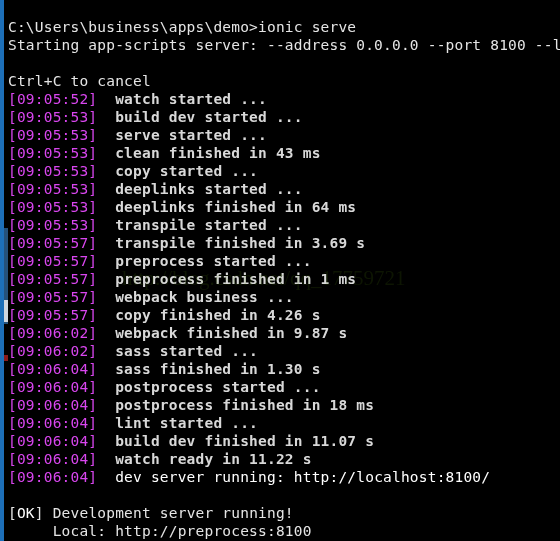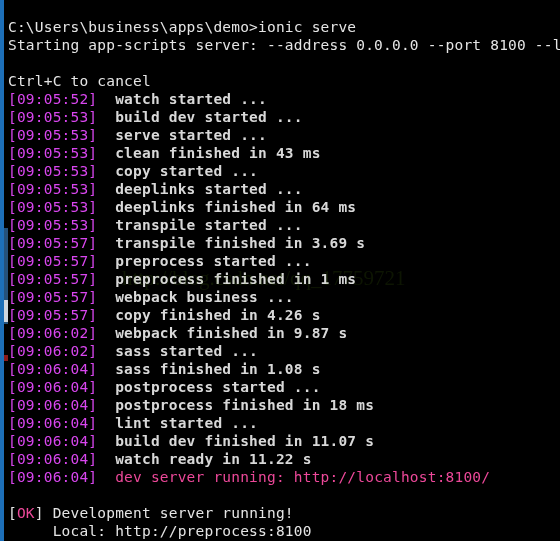--- a/index.html
+++ b/index.html
@@ -86,21 +86,21 @@
     line-height: 18px;
     white-space: pre;
     font-size: 14.5px;
     letter-spacing: 0.2px;
     color: #d8d8d8;
     font-family: "DejaVu Sans Mono", "Liberation Mono", monospace;
   }
   .line.blank { color: transparent; }
   .ts { color: #d946ef; }
   .msg { color: #d8d8d8; font-weight: bold; }
-  .green { color: #ec4899; }
+  .green { color: #ffffff; }
   .white { color: #e5e5e5; }
 
   
   #watermark {
     position: absolute;
     left: 120px;
     top: 268px;
     font-family: Liberation Serif, serif;
     font-size: 21px;
     line-height: 21px;
@@ -144,21 +144,21 @@
     <div class="line"><span class="ts">[09:05:53]  </span><span class="msg">deeplinks started ...</span></div>
     <div class="line"><span class="ts">[09:05:53]  </span><span class="msg">deeplinks finished in 64 ms</span></div>
     <div class="line"><span class="ts">[09:05:53]  </span><span class="msg">transpile started ...</span></div>
     <div class="line"><span class="ts">[09:05:57]  </span><span class="msg">transpile finished in 3.69 s</span></div>
     <div class="line"><span class="ts">[09:05:57]  </span><span class="msg">preprocess started ...</span></div>
     <div class="line"><span class="ts">[09:05:57]  </span><span class="msg">preprocess finished in 1 ms</span></div>
     <div class="line"><span class="ts">[09:05:57]  </span><span class="msg">webpack business ...</span></div>
     <div class="line"><span class="ts">[09:05:57]  </span><span class="msg">copy finished in 4.26 s</span></div>
     <div class="line"><span class="ts">[09:06:02]  </span><span class="msg">webpack finished in 9.87 s</span></div>
     <div class="line"><span class="ts">[09:06:02]  </span><span class="msg">sass started ...</span></div>
-    <div class="line"><span class="ts">[09:06:04]  </span><span class="msg">sass finished in 1.08 s</span></div>
+    <div class="line"><span class="ts">[09:06:04]  </span><span class="msg">sass finished in 1.30 s</span></div>
     <div class="line"><span class="ts">[09:06:04]  </span><span class="msg">postprocess started ...</span></div>
     <div class="line"><span class="ts">[09:06:04]  </span><span class="msg">postprocess finished in 18 ms</span></div>
     <div class="line"><span class="ts">[09:06:04]  </span><span class="msg">lint started ...</span></div>
     <div class="line"><span class="ts">[09:06:04]  </span><span class="msg">build dev finished in 11.07 s</span></div>
     <div class="line"><span class="ts">[09:06:04]  </span><span class="msg">watch ready in 11.22 s</span></div>
 
     <div class="line"><span class="ts">[09:06:04]  </span><span class="green">dev server running: http://localhost:8100/</span></div>
 
     <div class="line blank">&nbsp;</div>
 

